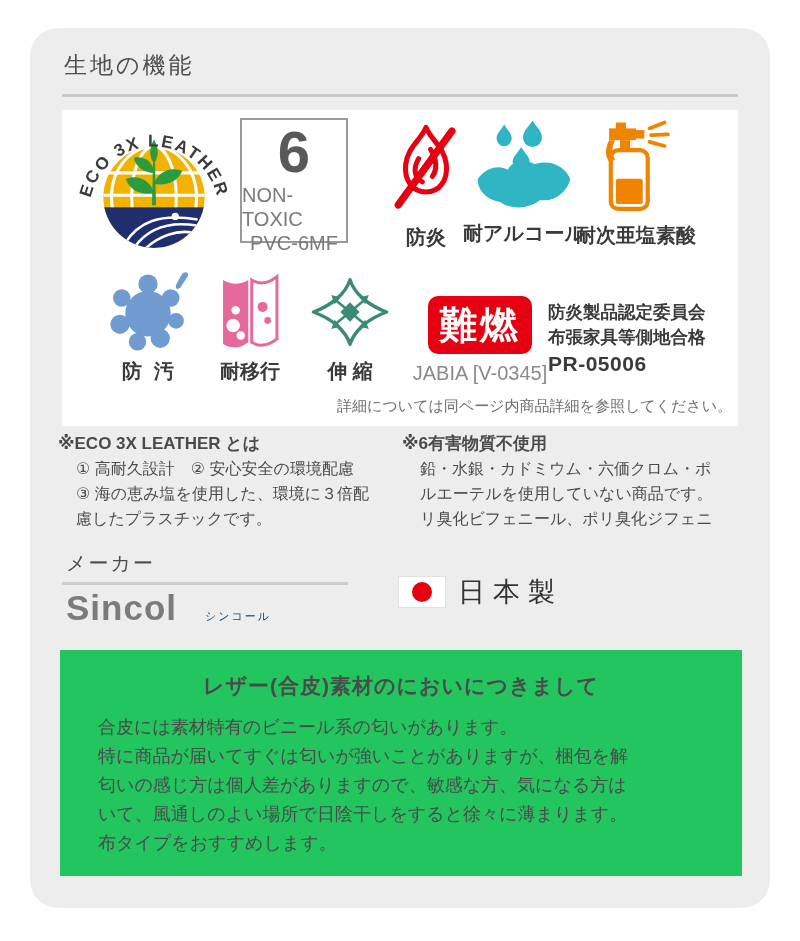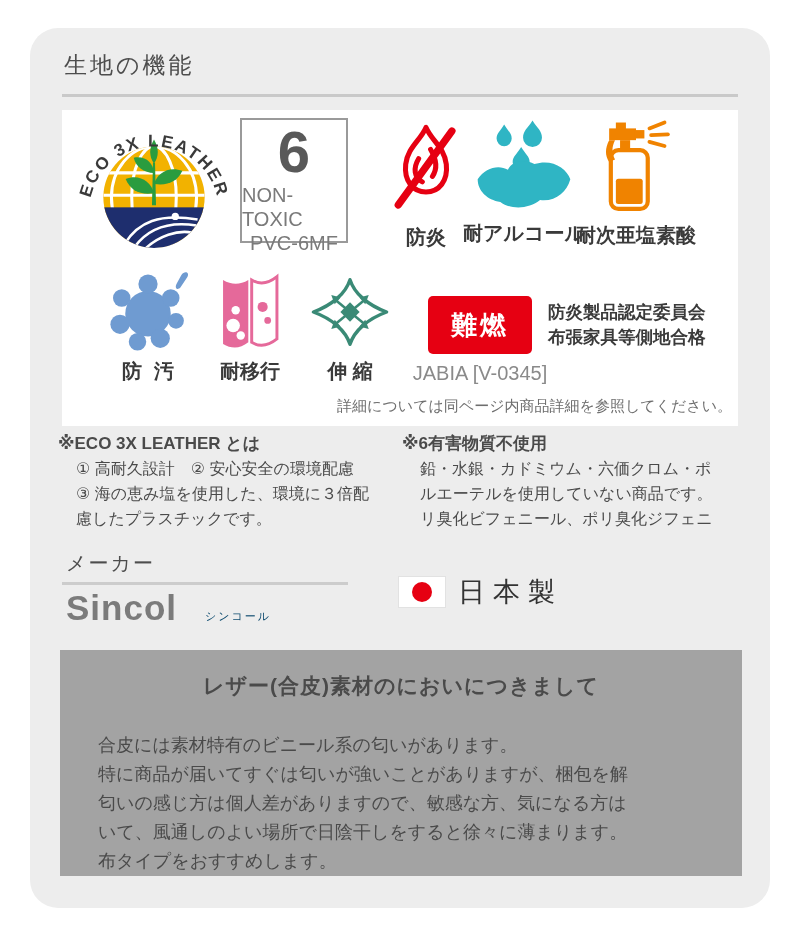--- a/index.html
+++ b/index.html
@@ -37,23 +37,23 @@
   .g-bouen .icon-label,.g-alcohol .icon-label,.g-jiaenso .icon-label{margin-top:8px;}
   
   .g-bouo{left:36px;top:160px;width:100px;font-family:Liberation Mono, monospace;}
   .g-taiikou{left:142px;top:160px;width:92px;}
   .g-shinshuku{left:240px;top:160px;width:96px;}
   .g-bouo .icon-holder,.g-taiikou .icon-holder,.g-shinshuku .icon-holder{
     height:84px;display:flex;align-items:center;justify-content:center;
   }
   .g-nannen{left:364px;top:186px;width:108px;}
   .nannen-badge{
-    width:104px;height:58px;background:#e60012;border-radius:5px;
+    width:104px;height:58px;background:#e60012;border-radius:10px;
     display:flex;align-items:center;justify-content:center;
-    color:#ffffff;font-size:26px;font-weight:700;letter-spacing:3px;line-height:1;
+    color:#ffffff;font-size:38px;font-weight:700;letter-spacing:3px;line-height:1;
   }
   .jabia{font-size:20px;color:#8a8a8a;margin-top:8px;white-space:nowrap;text-align:right;}
   .cert-text{position:absolute;left:486px;top:190px;}
   .cert-line{font-size:17.5px;font-weight:700;color:#3a3a3a;line-height:25px;white-space:nowrap;}
   .cert-number{font-size:21px;font-weight:700;color:#3a3a3a;line-height:27px;letter-spacing:.5px;}
   .detail-note{
     position:absolute;right:6px;top:287px;font-size:15px;color:#6e6e6e;white-space:nowrap;
   }
   
   .note-col{position:absolute;width:346px;}
@@ -70,26 +70,26 @@
   .brand-kana{font-size:11px;color:#0c4a6e;margin-left:28px;letter-spacing:2px;}
   .made-in-row{position:absolute;left:368px;top:546px;display:flex;align-items:center;}
   .jp-flag{
     width:48px;height:32px;background:#ffffff;border:1px solid #e2e2e2;
     display:flex;align-items:center;justify-content:center;box-sizing:border-box;
   }
   .jp-flag-circle{width:20px;height:20px;border-radius:50%;background:#e60012;}
   .made-in-text{font-size:27px;color:#333333;letter-spacing:8px;margin-left:12px;font-weight:500;}
   
   .smell-box{
-    position:absolute;left:30px;top:622px;width:682px;height:226px;background:#a3a3a3;
+    position:absolute;left:30px;top:622px;width:682px;height:226px;background:#22c55e;
   }
   .smell-title{
     text-align:center;padding-top:22px;font-size:21px;font-weight:700;color:#4a4a4a;letter-spacing:1px;
   }
-  .smell-body{margin:31px 0 0 38px;}
+  .smell-body{margin:13px 0 0 38px;}
   .smell-line{font-size:18px;color:#4a4a4a;line-height:29px;white-space:nowrap;}
 </style>
 </head>
 <body>
 
 <div class="card">
 
   <div class="section-title">生地の機能</div>
   <div class="title-underline"></div>
 
@@ -241,20 +241,21 @@
     </div>
 
     <div class="icon-group g-nannen">
       <div class="nannen-badge">難燃</div>
       <div class="jabia">JABIA [V-0345]</div>
     </div>
 
     <div class="cert-text">
       <div class="cert-line">防炎製品認定委員会</div>
       <div class="cert-line">布張家具等側地合格</div>
+      <div class="cert-number">PR-05006</div>
     </div>
 
     <div class="detail-note">詳細については同ページ内商品詳細を参照してください。</div>
   </div>
 
   <div class="note-col note-left">
     <div class="note-title">※ECO 3X LEATHER とは</div>
     <div class="note-body">
       <div class="note-line">① 高耐久設計　② 安心安全の環境配慮</div>
       <div class="note-line">③ 海の恵み塩を使用した、環境に３倍配</div>

